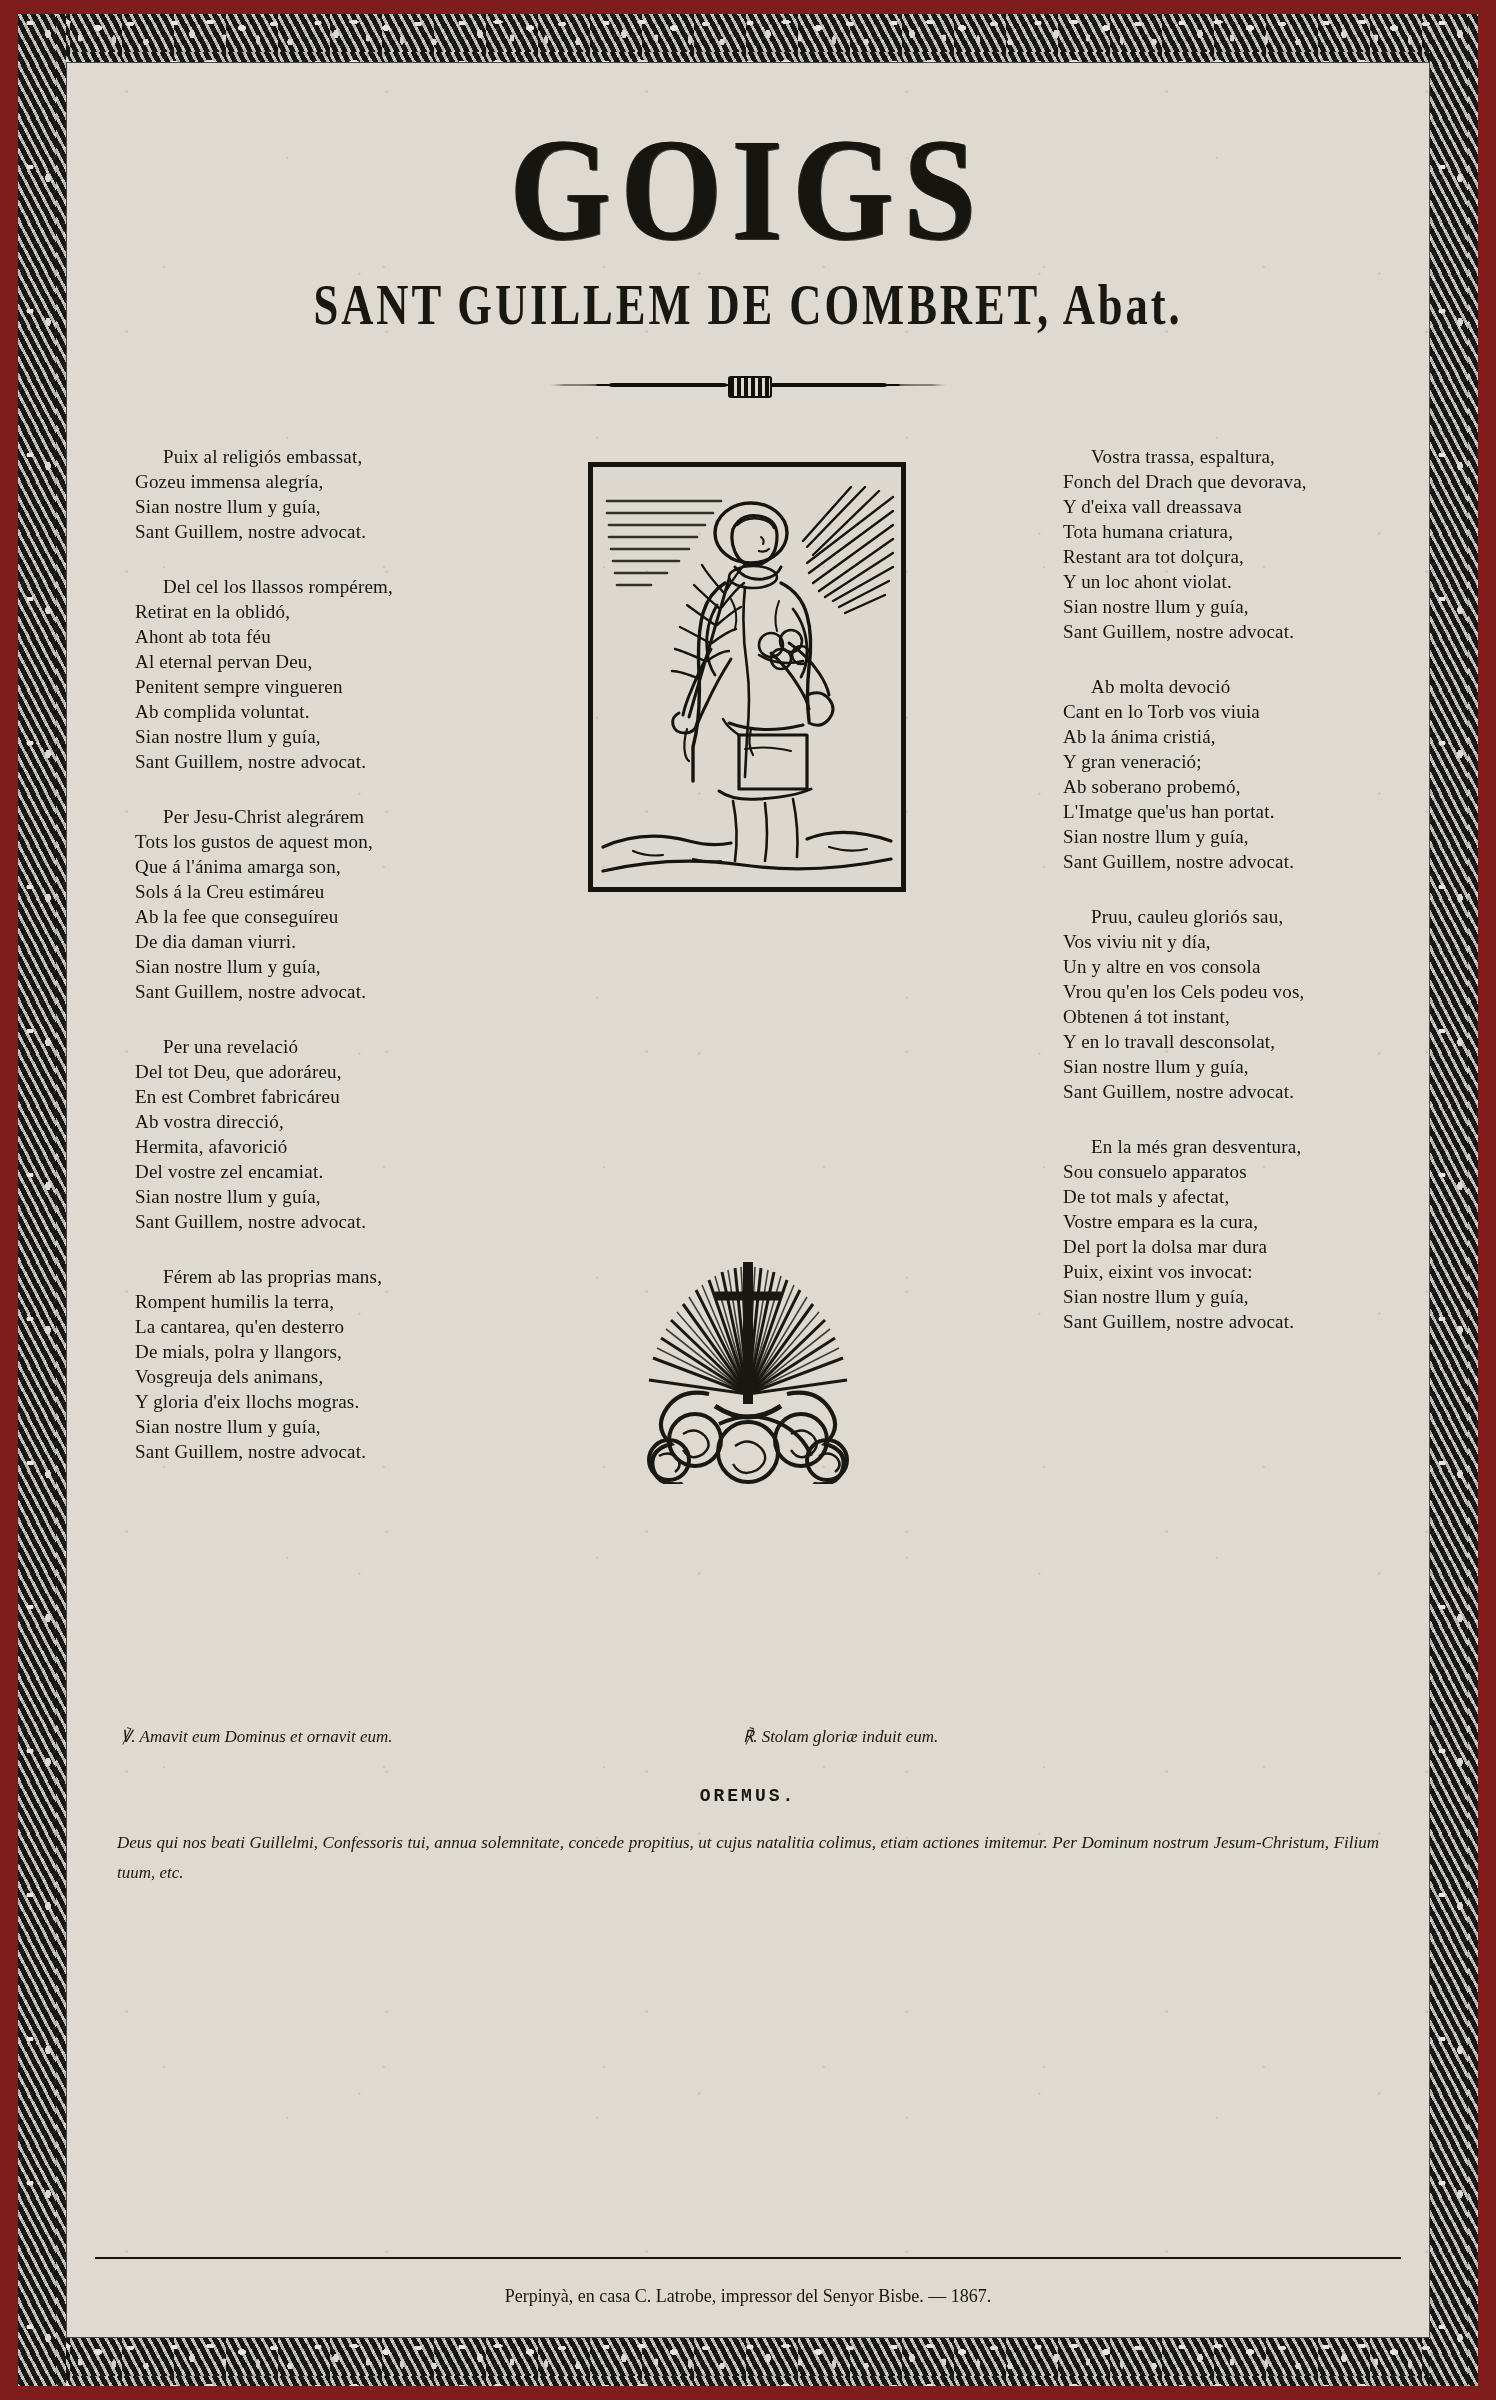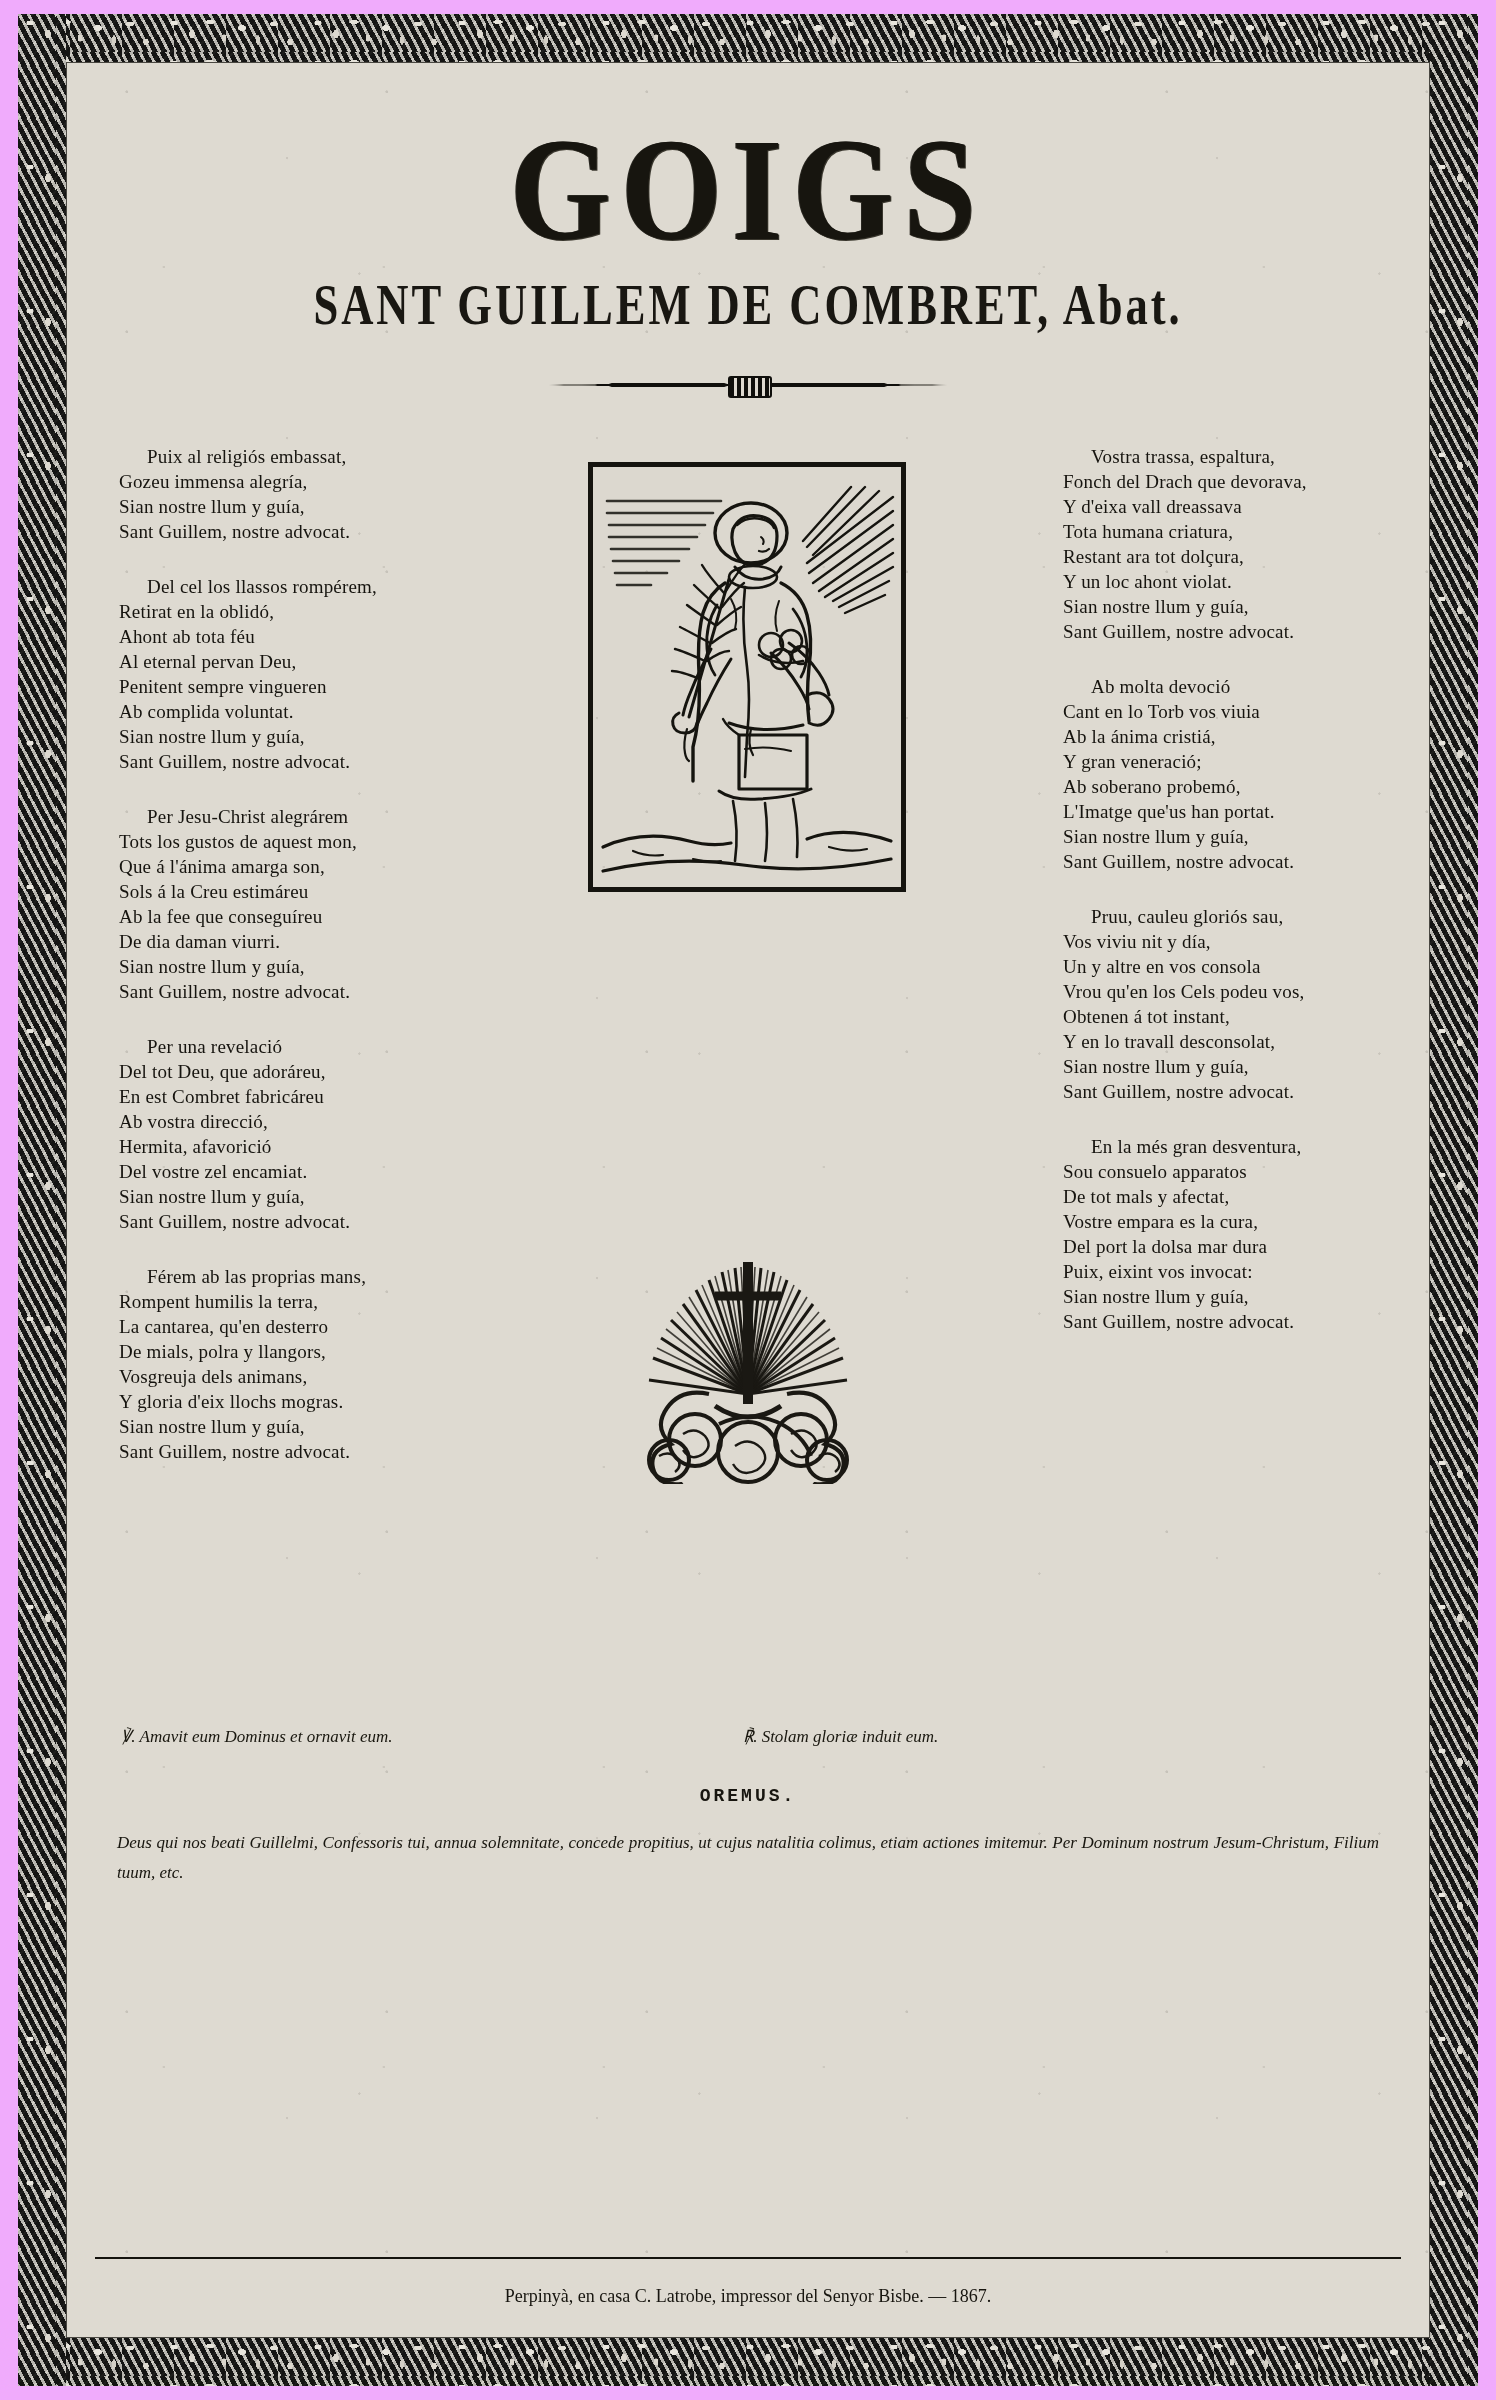--- a/index.html
+++ b/index.html
@@ -5,21 +5,21 @@
   html,body{margin:0;padding:0;}
   body{
     width:1496px;height:2400px;
     background:#b9b5ac;
     font-family:"Liberation Serif", serif;
     overflow:hidden;
   }
   .sheet{
     position:relative;
     width:1496px;height:2400px;
-    background:#f0abfc;
+    background:#7f1d1d;
     box-sizing:border-box;
   }
 
   
   .border-frame{
     position:absolute;
     left:18px;top:14px;right:18px;bottom:14px;
     box-sizing:border-box;
     padding:0;
   }
@@ -125,21 +125,21 @@
 
   
   .cols{
     position:relative;
     margin-top:46px;
     height:1270px;
   }
   .col{
     position:absolute;top:0;width:320px;
   }
-  .col-left{left:16px;}
+  .col-left{left:32px;}
   .col-right{right:10px;}
   .stanza{ margin-bottom:30px; }
   .stanza .ln{
     font-size:19px;
     line-height:25px;
     color:#16140f;
     white-space:nowrap;
     filter:blur(.35px);
     letter-spacing:.2px;
   }

